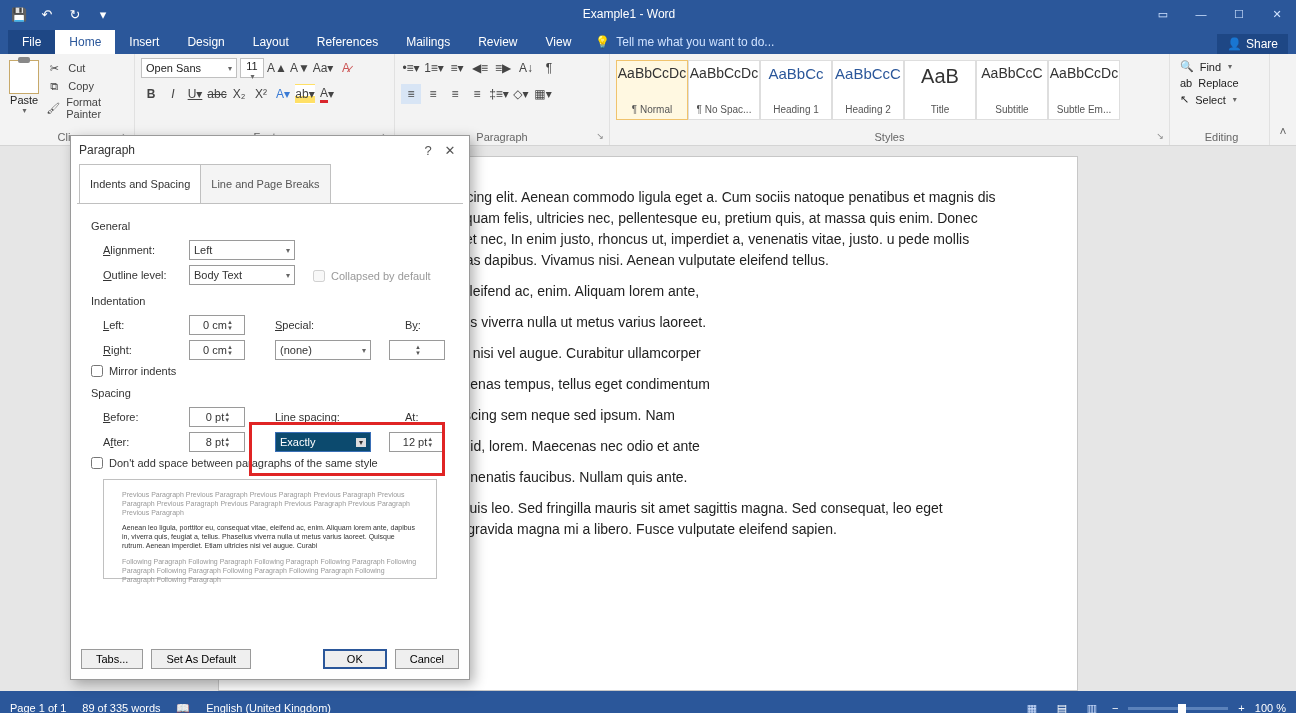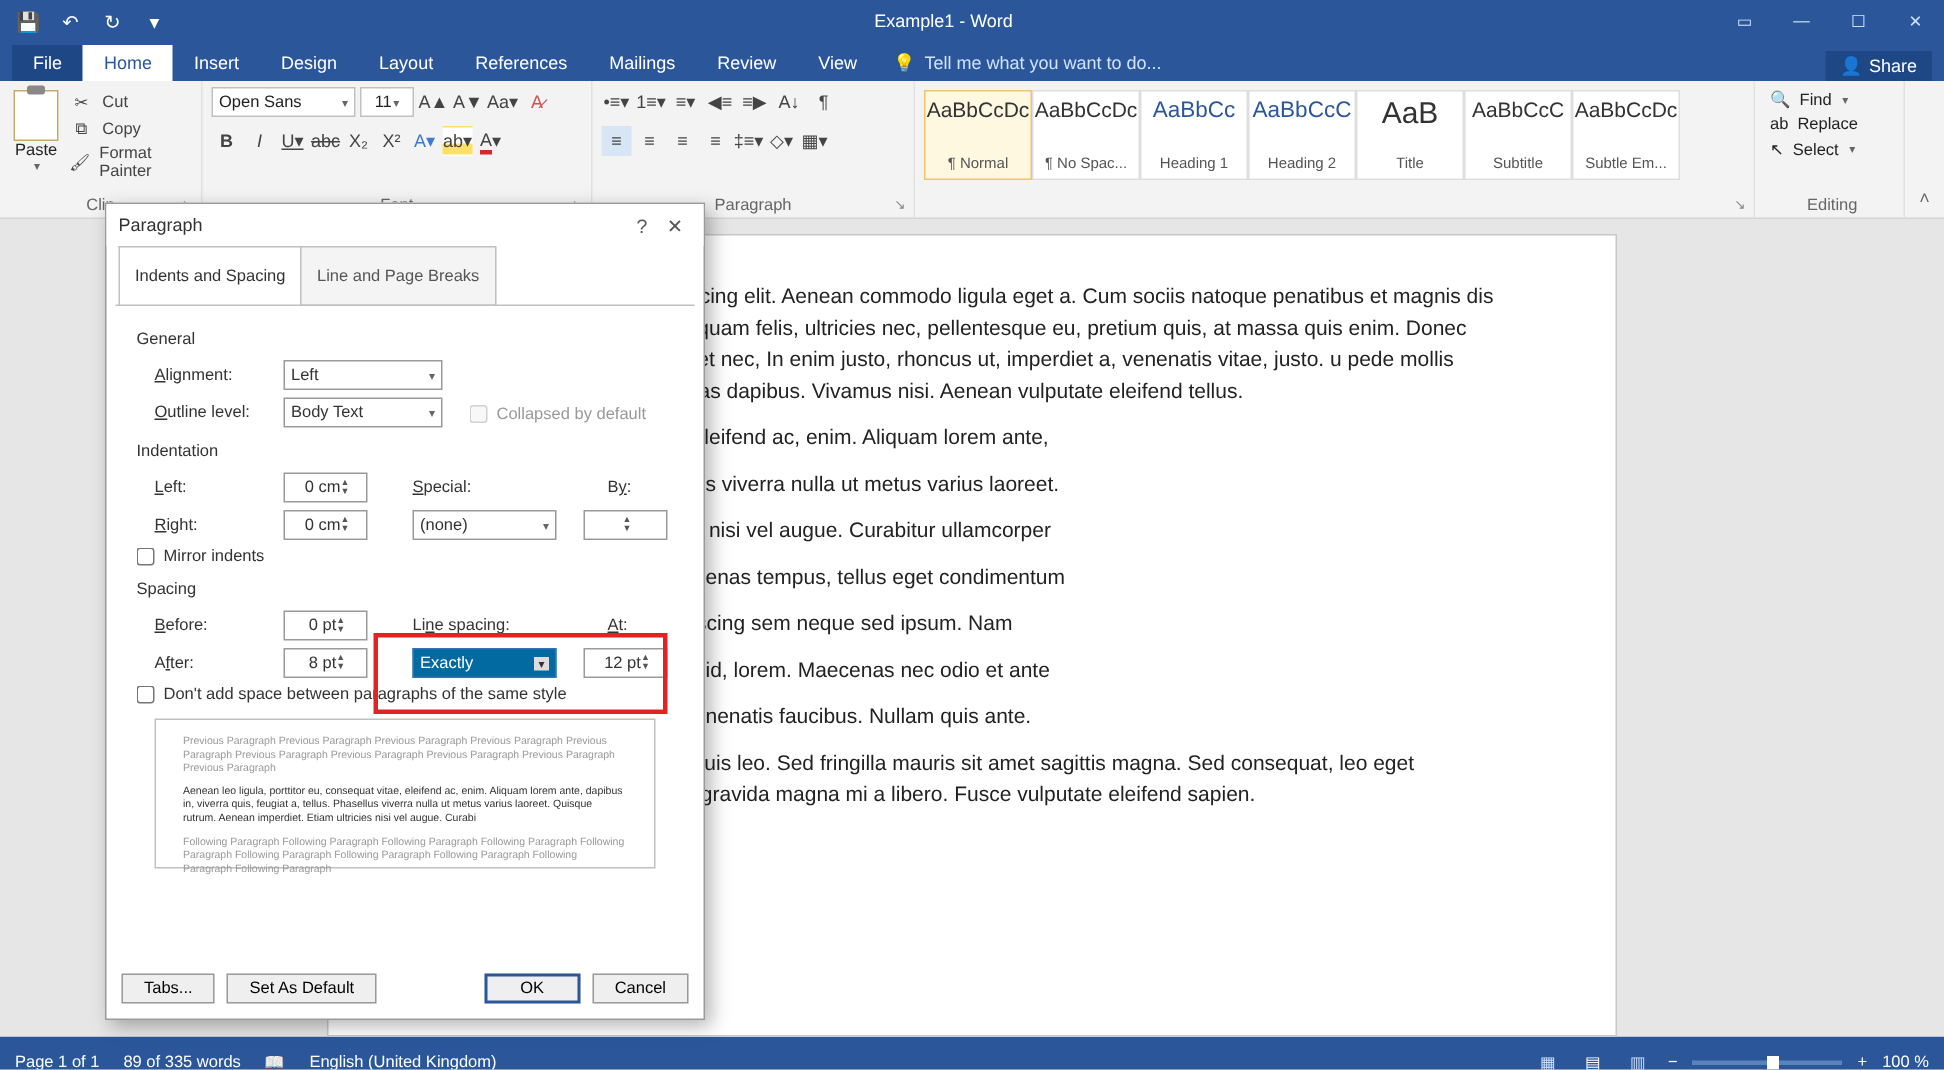--- a/index.html
+++ b/index.html
@@ -33,21 +33,21 @@
 .paste-icon { width: 30px; height: 34px; background: #fff; border:1px solid #c7a96a; position:relative; }
 .paste-icon::before { content:""; position:absolute; top:-4px; left:8px; width:12px; height:6px; background:#888; border-radius:2px;}
 .clip-right { display: flex; flex-direction: column; gap: 2px; padding-left:4px; padding-top:2px;}
 .clip-item { font-size: 11px; color: #444; display:flex; align-items:center; gap:6px;}
 .clip-item .ico { width:16px; height:16px; display:inline-flex; align-items:center; justify-content:center; }
 
 .font-grp { width: 260px; }
 .font-row1 { display:flex; gap:3px; align-items:center; }
 .font-combo { border:1px solid #c0c0c0; background:#fff; padding:1px 4px; font-size:11px; display:flex; align-items:center; height:20px; }
 .font-combo.name { width: 96px; justify-content:space-between;}
-.font-combo.size { width: 36px; justify-content:center;}
+.font-combo.size { width: 24px; justify-content:space-between;flex-direction:column;}
 .ico-btn { width:20px; height:20px; display:inline-flex; align-items:center; justify-content:center; font-size:12px; color:#444; border:1px solid transparent;}
 .font-row2 { display:flex; gap:2px; align-items:center; margin-top:6px;}
 .bold { font-weight:bold;} .ital { font-style:italic;} .und { text-decoration:underline;}
 .caret { font-size:8px; color:#666; margin-left:1px;}
 
 .para-grp { width: 215px; }
 
 .styles-grp { flex: 1; display:flex; flex-direction:column; }
 .styles-row { display:flex; gap:0; overflow:hidden; padding:2px 0 0 0;}
 .style-card { width:72px; height:60px; border:1px solid #dedede; display:flex; flex-direction:column; align-items:center; justify-content:space-between; padding:4px 2px; font-size:10px; color:#555; background:#fff;}
@@ -100,21 +100,21 @@
 .highlight-box { position:absolute; border:3px solid #e02424; pointer-events:none; }
 
 .preview-box { border:1px solid #c0c0c0; height:100px; padding:10px 18px; margin: 4px 12px 0 12px; font-size:7px; color:#999; line-height:1.3;}
 .preview-box .mid { color:#333; font-size:7px; margin:6px 0;}
 
 .dlg-footer { position:absolute; bottom:10px; left:10px; right:10px; display:flex; gap:8px; align-items:center;}
 .dlg-btn { border:1px solid #9a9a9a; background:#efefef; padding:3px 14px; font-size:11px;}
 .dlg-btn.primary { border:2px solid #2b579a; padding:2px 22px;}
 .dlg-footer .spacer { flex:1;}
 
-.sel-field { background:#0369a1; color:#fff; border:1px solid #3a6fb7; }
+.sel-field { background:#0c4a6e; color:#fff; border:1px solid #3a6fb7; }
 </style>
 </head>
 <body>
 
 <div class="titlebar">
   <div class="qat">
     <span>💾</span>
     <span>↶</span>
     <span>↻</span>
     <span>▾</span>
@@ -252,20 +252,21 @@
         </div>
         <div class="style-card">
           <div class="style-prev">AaBbCcC</div>
           <div class="style-label">Subtitle</div>
         </div>
         <div class="style-card">
           <div class="style-prev">AaBbCcDc</div>
           <div class="style-label">Subtle Em...</div>
         </div>
       </div>
+    <div class="glabel">Styles</div>
     <div class="glaunch">↘</div>
   </div>
 
   <div class="group edit-grp">
     <div class="edit-item">
         <span>🔍</span>
         <span>Find</span>
         <span class="caret">▾</span>
       </div>
     <div class="edit-item">

